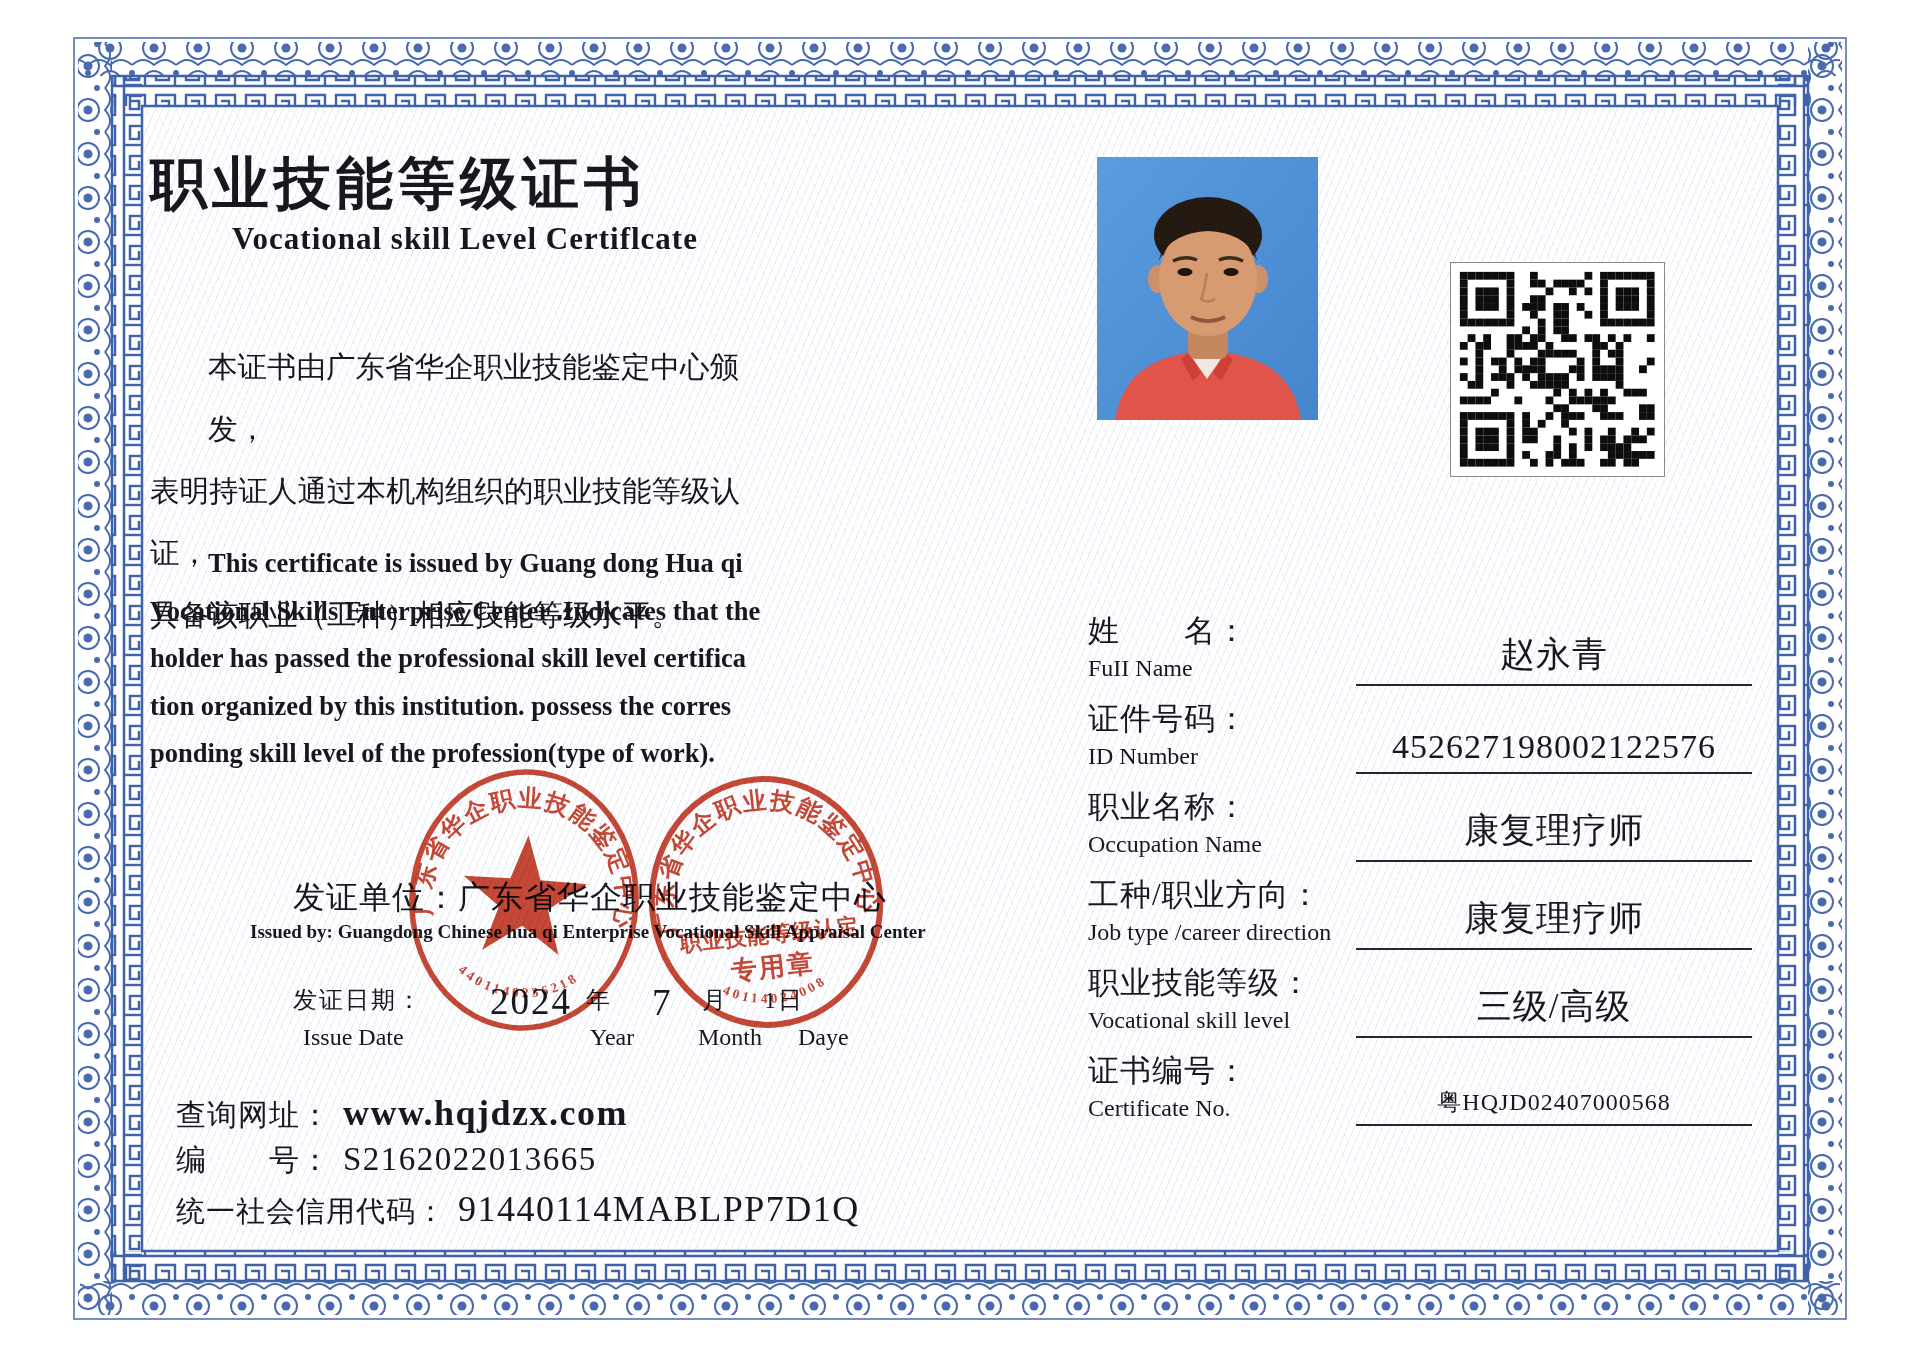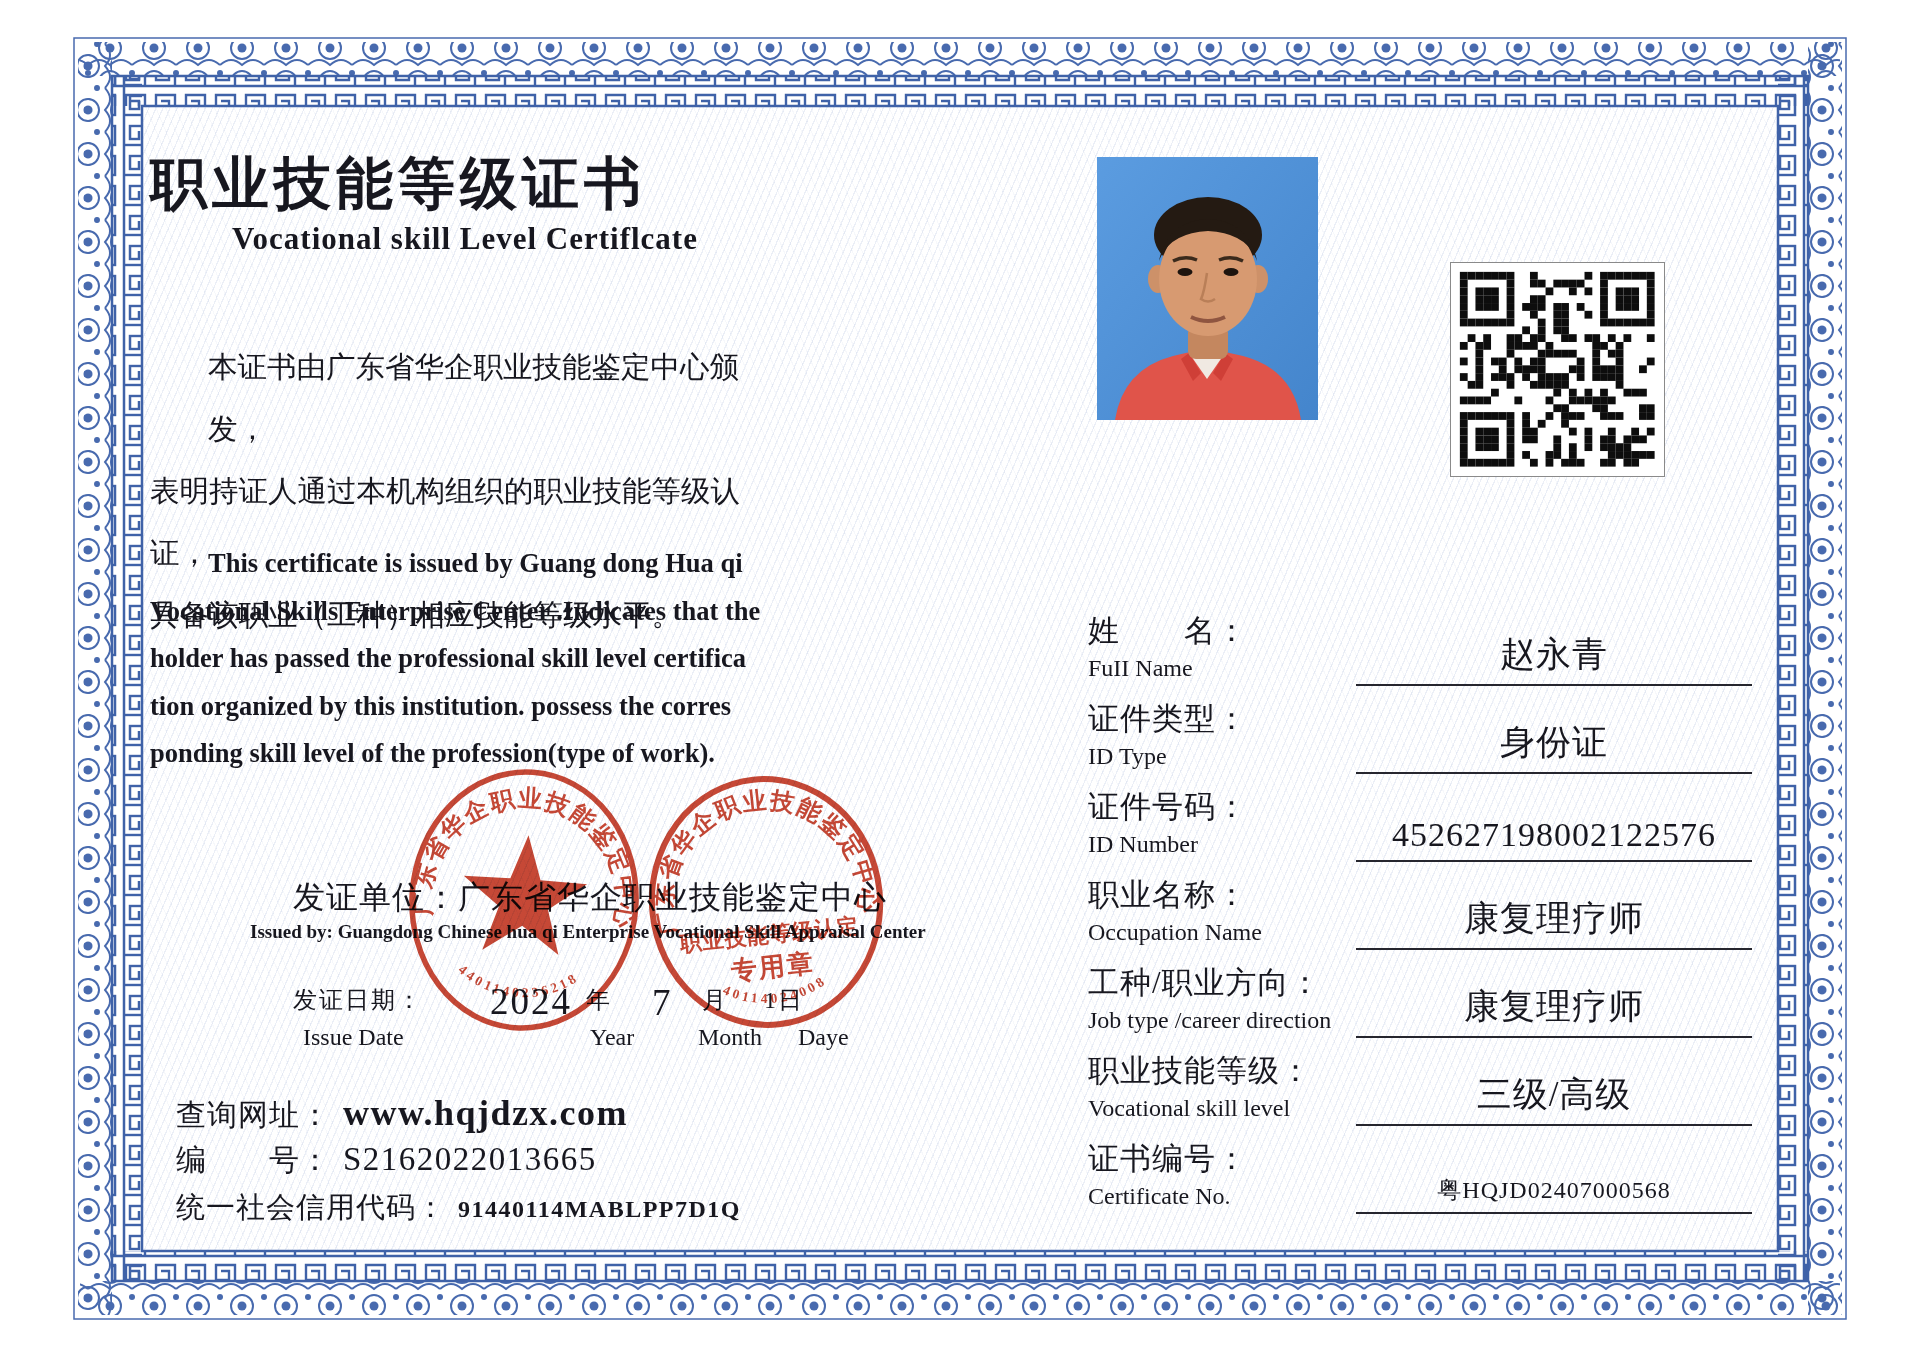--- a/index.html
+++ b/index.html
@@ -20,21 +20,21 @@
   .para-en .indent{padding-left:58px;}
   .issued-zh{left:293px;top:876px;font-size:32px;letter-spacing:1px;}
   .issued-en{left:250px;top:921px;font-size:19px;font-weight:600;}
   .dt{font-size:24px;letter-spacing:2px;}
   .dt-num{font-size:37px;letter-spacing:2px;}
   .dt-en{font-size:24px;}
   .footer-row{left:176px;font-size:30px;letter-spacing:1px;white-space:nowrap;}
   .footer-row .val{padding-left:12px;letter-spacing:1.5px;}
   .site-val{font-size:36px;font-weight:600;}
   .serial-val{font-size:33px;}
-  .credit-val{font-size:24px;font-weight:bold;}
+  .credit-val{font-size:36px;}
   .photo{left:1097px;top:157px;width:221px;height:263px;}
   .qr{left:1450px;top:262px;width:215px;height:215px;background:#ffffff;border:1.5px solid #8a8a8a;box-sizing:border-box;}
   .fields{left:1088px;top:598px;width:664px;}
   .f-row{display:flex;height:88px;}
   .f-label{min-width:262px;white-space:nowrap;}
   .f-zh{font-size:31px;letter-spacing:1px;margin-top:12px;}
   .f-en{font-size:24px;margin-top:3px;}
   .f-line{flex:1;margin-left:6px;border-bottom:2.5px solid var(--line,#26262e);
           display:flex;align-items:flex-end;justify-content:center;padding-bottom:6px;}
   .f-val{font-size:35px;letter-spacing:1px;white-space:nowrap;}
@@ -461,29 +461,20 @@
         <div class="f-label">
             <div class="f-zh">姓　　名：</div>
             <div class="f-en">FuII Name</div>
           </div>
         <div class="f-line">
             <span class="f-val">赵永青</span>
           </div>
       </div>
       <div class="f-row">
         <div class="f-label">
-            <div class="f-zh">证件类型：</div>
-            <div class="f-en">ID Type</div>
-          </div>
-        <div class="f-line">
-            <span class="f-val">身份证</span>
-          </div>
-      </div>
-      <div class="f-row">
-        <div class="f-label">
             <div class="f-zh">证件号码：</div>
             <div class="f-en">ID Number</div>
           </div>
         <div class="f-line">
             <span class="f-val" style="font-size:34px;">452627198002122576</span>
           </div>
       </div>
       <div class="f-row">
         <div class="f-label">
             <div class="f-zh">职业名称：</div>

